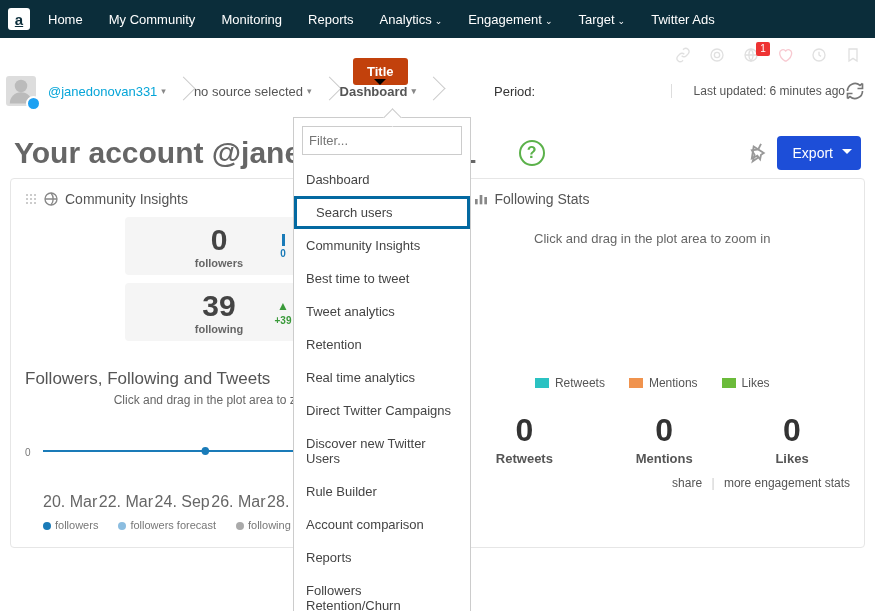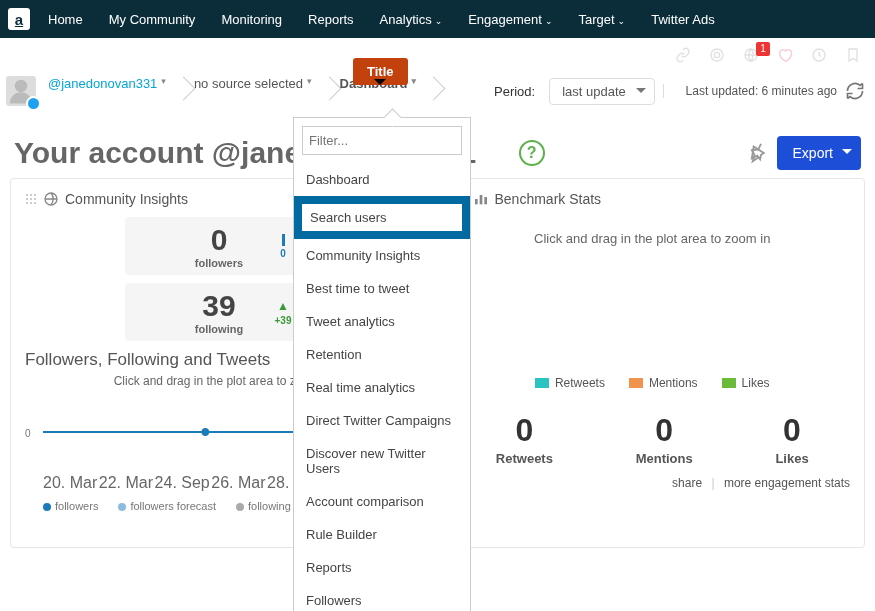--- a/index.html
+++ b/index.html
@@ -14,68 +14,68 @@
 
 .iconbar{height:34px;display:flex;justify-content:flex-end;align-items:center;padding-right:14px;gap:18px;color:#bbb;position:relative}
 .iconbar .ic{width:16px;height:16px;opacity:.45}
 .iconbar .notif-badge{position:absolute;top:4px;right:105px;background:#e33;color:#fff;font-size:10px;width:14px;height:14px;line-height:14px;text-align:center;border-radius:2px}
 
 
 .crumbrow{display:flex;align-items:center;padding:4px 10px 4px 6px;font-size:13px}
 .avatar{width:30px;height:30px;border-radius:3px;background:#ddd;position:relative;margin-right:2px}
 .avatar svg{width:30px;height:30px}
 .avatar .tw{position:absolute;right:-5px;bottom:-5px;width:15px;height:15px;background:#1da1f2;border-radius:50%;border:2px solid #fff}
-.crumb{height:30px;display:flex;align-items:flex-start;padding:0 18px 0 10px;color:#555;position:relative;cursor:pointer;white-space:nowrap}
+.crumb{height:30px;display:flex;align-items:center;padding:0 18px 0 10px;color:#555;position:relative;cursor:pointer;white-space:nowrap}
 .crumb.user{color:#06a5d8}
 .crumb::after{content:"";position:absolute;right:-8px;top:4px;width:16px;height:16px;border-top:1px solid #ccc;border-right:1px solid #ccc;transform:rotate(45deg)}
 .crumb .chev{font-size:9px;margin-left:4px;color:#888}
 .periodlbl{margin-left:60px;color:#333}
 .period-dd{border:1px solid #ddd;border-radius:4px;padding:5px 28px 5px 12px;margin-left:14px;color:#555;position:relative;cursor:pointer}
 .period-dd .caret{position:absolute;right:8px;top:9px;border:5px solid transparent;border-top-color:#777}
-.lastupd{margin-left:auto;color:#555;font-size:12px;margin-right:8px;border-left:1px solid #ddd;padding-left:22px}
+.lastupd{margin-left:auto;color:#555;font-size:12px;border-left:1px solid #ddd;padding-left:22px}
 .syncic{width:20px;height:20px;color:#777}
 
 
 .ttip{position:absolute;background:#c2410c;color:#fff;font-size:13px;font-weight:bold;padding:6px 14px;border-radius:3px;left:353px;top:58px;z-index:30}
 .ttip::after{content:"";position:absolute;left:50%;bottom:-6px;margin-left:-6px;border:6px solid transparent;border-top-color:#000}
 
 
 .titlerow{display:flex;align-items:center;padding:8px 14px;margin-top:18px}
 .pagetitle{font-size:30px;color:#666;font-weight:bold;flex:1}
 .helpic{width:26px;height:26px;border:2px solid #5bb14a;color:#5bb14a;border-radius:50%;display:flex;align-items:center;justify-content:center;font-weight:bold;margin-right:205px}
 .shareic{width:22px;height:22px;color:#999;margin-right:5px}
 .export-btn{background:#1d4ed8;color:#fff;border:none;border-radius:4px;padding:9px 28px 9px 16px;font-size:14px;cursor:pointer;position:relative}
 .export-btn .caret{position:absolute;right:9px;top:13px;border:5px solid transparent;border-top-color:#fff}
 
 
 .ddmenu{position:absolute;left:293px;top:117px;width:178px;background:#fff;border:1px solid #ccc;z-index:25;font-size:13px}
 .ddmenu::before{content:"";position:absolute;top:-7px;left:92px;width:12px;height:12px;background:#fff;border-left:1px solid #ccc;border-top:1px solid #ccc;transform:rotate(45deg)}
 .ddmenu .filter{margin:8px;padding:6px;width:calc(100% - 16px);border:1px solid #ccc;font-size:13px}
 .ddmenu .mi{padding:9px 12px;color:#444;cursor:pointer}
-.ddmenu .mi.hl{border:8px solid #0369a1;padding:6px 8px}
+.ddmenu .mi.hl{border:3px solid #0369a1;padding:6px 19px}
 
 
 .panels{display:flex;gap:0;padding:0 10px}
 .panel{flex:1;border:1px solid #e6e6e6;border-radius:4px;padding:12px 14px;min-height:370px}
 .panel+.panel{margin-left:4px}
 .panelhead{display:flex;align-items:center;color:#555;font-size:14px;margin-bottom:10px}
 .panelhead .drag{width:12px;height:12px;background:radial-gradient(circle,#ccc 1px,transparent 1px);background-size:4px 4px;margin-right:6px}
 .panelhead .pic{margin-right:6px;color:#888}
 
 .statbox{background:#f5f5f5;border-radius:4px;margin:8px 0 0 100px;display:flex;align-items:center;padding:6px 12px 6px 40px;width:180px}
 .statmain{text-align:center;flex:1}
 .statnum{font-size:30px;font-weight:bold;color:#444}
 .statlbl{font-size:11px;color:#666;font-weight:bold}
 .statside{font-size:10px;font-weight:bold;display:flex;flex-direction:column;align-items:center;gap:2px;width:20px}
 .statside.blue{color:#1a7bb8}
 .statside.green{color:#3a9a3a}
 .statside .bar{width:3px;height:12px;background:currentColor}
 .statside .arrow{font-size:12px}
 
-.charttitle{font-size:17px;color:#555;margin-top:9px}
+.charttitle{font-size:17px;color:#555;margin-top:28px}
 .chartsub{font-size:12px;color:#666;text-align:center;margin-top:4px}
 .plot{height:60px;position:relative;margin-top:20px}
 .plot .yzero{position:absolute;left:0;top:20px;font-size:10px;color:#777}
 .plot svg{position:absolute;left:18px;top:0;width:calc(100% - 18px);height:100%}
 .xticks{display:flex;justify-content:space-between;font-size:16px;color:#666;padding-left:18px;margin-top:6px}
 
 .hint{text-align:center;color:#666;font-size:13px;margin:24px 0 130px}
 .legend{display:flex;justify-content:center;gap:24px;font-size:12px;color:#555}
 .legend span{display:flex;align-items:center;gap:6px}
 .legend .sw{width:14px;height:10px}
@@ -148,21 +148,20 @@
     </div>
   <div class="crumb">
       <span>no source selected</span>
       <span class="chev">▾</span>
     </div>
   <div class="crumb" style="font-weight:bold">
       <span>Dashboard</span>
       <span class="chev">▾</span>
     </div>
   <span class="periodlbl">Period:</span>
-  <div class="period-dd"><span>last update</span><span class="caret"></span></div>
   <span class="lastupd">Last updated: 6 minutes ago</span>
   <svg class="syncic" viewBox="0 0 24 24" fill="none" stroke="currentColor" stroke-width="2">
       <path d="M21 12a9 9 0 0 1-15 6.7L3 21M3 12a9 9 0 0 1 15-6.7L21 3"></path>
       <path d="M21 3v6h-6M3 21v-6h6"></path>
     </svg>
 </div>
 
 <div class="titlerow">
   <div class="pagetitle">Your account @janedonovan331</div>
   <div class="helpic">?</div>
@@ -178,22 +177,22 @@
   <div id="dditems">
       <div class="mi">Dashboard</div>
       <div class="mi hl">Search users</div>
       <div class="mi">Community Insights</div>
       <div class="mi">Best time to tweet</div>
       <div class="mi">Tweet analytics</div>
       <div class="mi">Retention</div>
       <div class="mi">Real time analytics</div>
       <div class="mi">Direct Twitter Campaigns</div>
       <div class="mi">Discover new Twitter Users</div>
+      <div class="mi">Rule Builder</div>
       <div class="mi">Account comparison</div>
-      <div class="mi">Rule Builder</div>
       <div class="mi">Reports</div>
       <div class="mi">Followers Retention/Churn</div>
     </div>
 </div>
 
 <div class="panels">
 
   <div class="panel">
     <div class="panelhead">
       <span class="drag"></span>
@@ -253,21 +252,21 @@
   </div>
 
   <div class="panel">
     <div class="panelhead">
       <span class="drag"></span>
       <svg class="pic" width="16" height="16" viewBox="0 0 24 24" fill="currentColor">
           <rect x="3" y="12" width="4" height="8"></rect>
           <rect x="10" y="6" width="4" height="14"></rect>
           <rect x="17" y="9" width="4" height="11"></rect>
         </svg>
-      <span>Benchmark Stats</span>
+      <span>Following Stats</span>
     </div>
     <div class="hint">Click and drag in the plot area to zoom in</div>
     <div class="legend" id="englegend">
         <span><span class="sw" style="background:#2bc2c2"></span>Retweets</span>
         <span><span class="sw" style="background:#f0934e"></span>Mentions</span>
         <span><span class="sw" style="background:#6bbb3a"></span>Likes</span>
       </div>
     <div class="eng-nums" id="engnums">
         <div>
           <div class="n">0</div>

